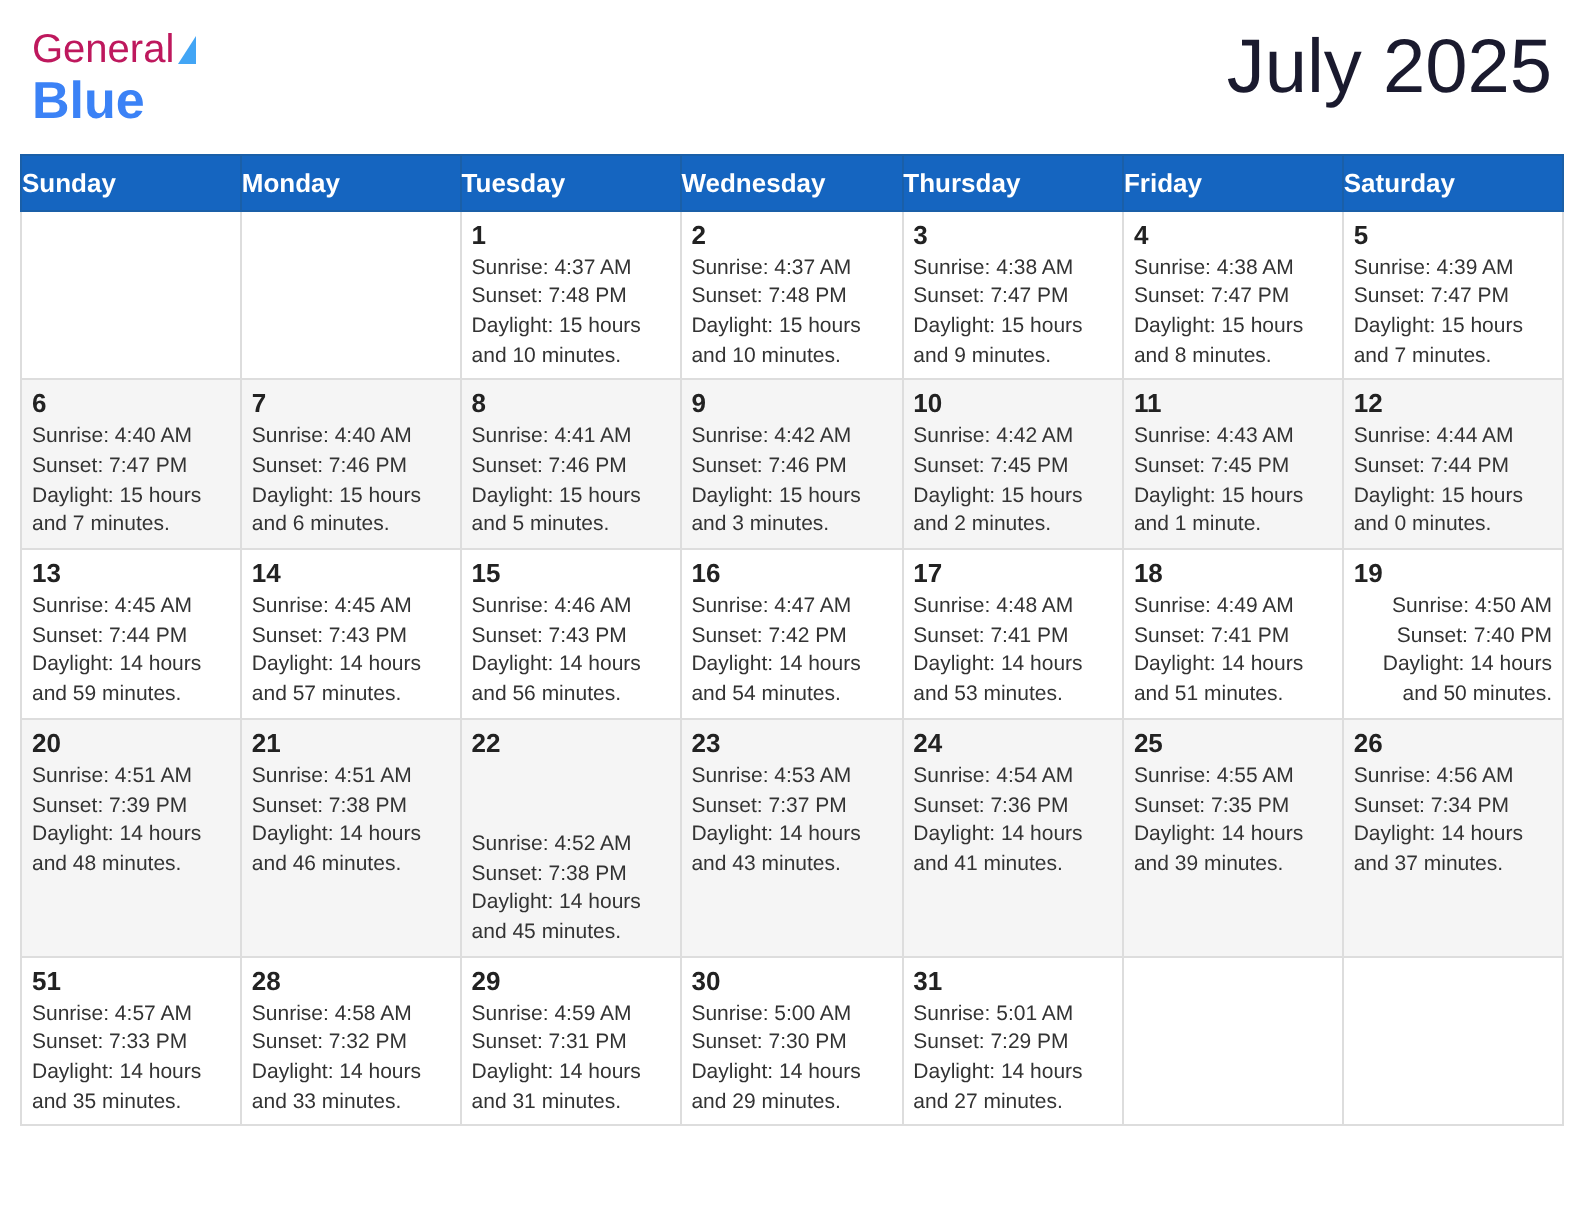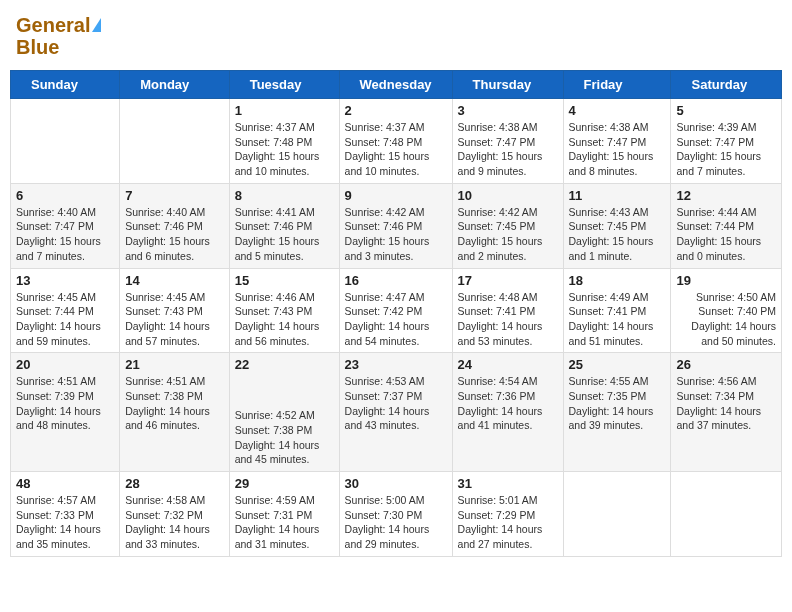--- a/index.html
+++ b/index.html
@@ -17,28 +17,28 @@
       margin-bottom: 8px;
       padding: 4px 6px;
     }
     .logo {
       display: flex;
       flex-direction: column;
       align-items: flex-start;
     }
     .logo-general {
       font-size: 20px;
+      font-weight: normal;
+      color: #be185d;
+      line-height: 1.1;
+    }
+    .logo-blue {
+      font-size: 26px;
       font-weight: bold;
-      color: #a16207;
-      line-height: 1.1;
-    }
-    .logo-blue {
-      font-size: 20px;
-      font-weight: bold;
-      color: #a16207;
+      color: #3b82f6;
       line-height: 1.1;
       text-align: center;
     }
     .logo-icon {
       display: inline-block;
       width: 0;
       height: 0;
       border-left: 9px solid transparent;
       border-bottom: 14px solid #42a5f5;
       vertical-align: middle;
@@ -58,21 +58,21 @@
       color: #444;
     }
     .calendar {
       width: 100%;
       border-collapse: collapse;
       border: 1px solid #ccc;
     }
     .calendar thead tr th {
       background: #1565c0;
       color: #fff;
-      padding: 6px 20px;
+      padding: 6px 0;
       font-size: 13px;
       font-weight: bold;
       text-align: left;
       border: 1px solid #1a5fa8;
     }
     .calendar tbody tr td {
       vertical-align: top;
       padding: 4px 5px;
       font-size: 11px;
       color: #333;
@@ -101,20 +101,21 @@
 
 <div class="header">
   <div class="logo">
     <div style="display:flex;align-items:center;">
       <span class="logo-general">General</span>
       <span class="logo-icon"></span>
     </div>
     <span class="logo-blue">Blue</span>
   </div>
   <div class="title-block">
+    <div class="main-title">July 2025</div>
   </div>
 </div>
 
 <table class="calendar">
   <thead>
     <tr id="dow-row">
         <th>Sunday</th>
         <th>Monday</th>
         <th>Tuesday</th>
         <th>Wednesday</th>
@@ -311,21 +312,21 @@
         <td>
           <div class="day-num">26</div>
           <div class="day-detail" style="white-space: pre-line;">Sunrise: 4:56 AM
 Sunset: 7:34 PM
 Daylight: 14 hours
 and 37 minutes.</div>
         </td>
       </tr>
       <tr>
         <td>
-          <div class="day-num">48</div>
+          <div class="day-num">51</div>
           <div class="day-detail" style="white-space: pre-line;">Sunrise: 4:57 AM
 Sunset: 7:33 PM
 Daylight: 14 hours
 and 35 minutes.</div>
         </td>
         <td>
           <div class="day-num">28</div>
           <div class="day-detail" style="white-space: pre-line;">Sunrise: 4:58 AM
 Sunset: 7:32 PM
 Daylight: 14 hours

